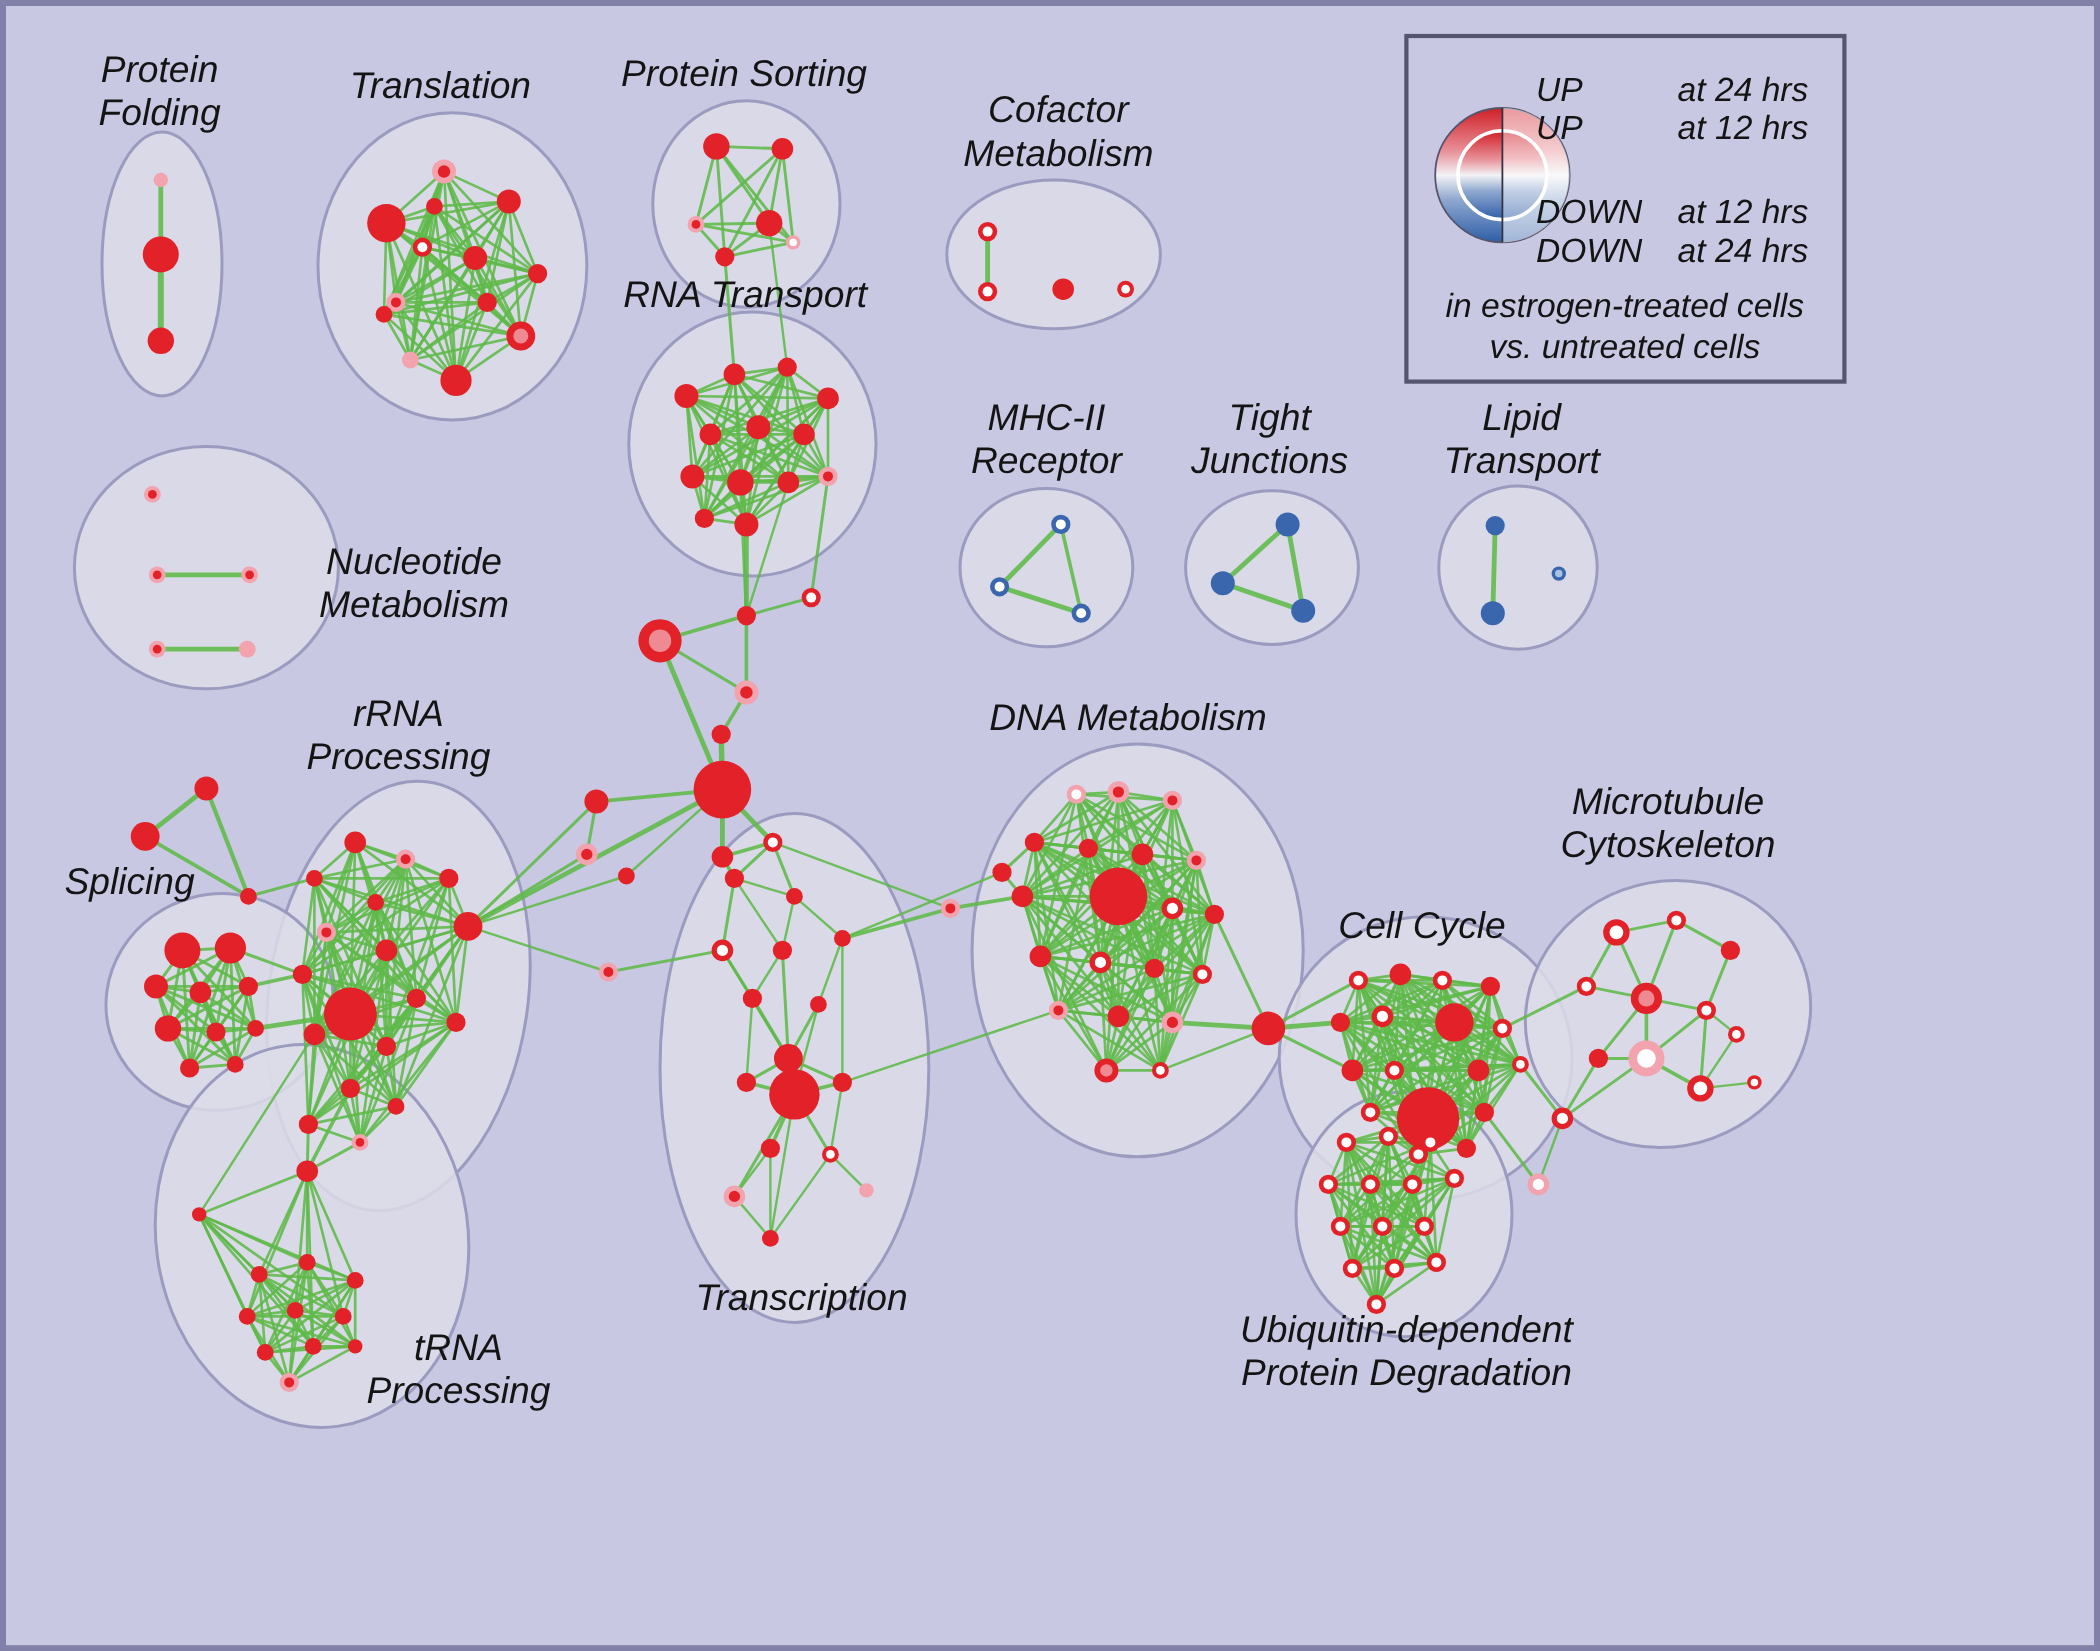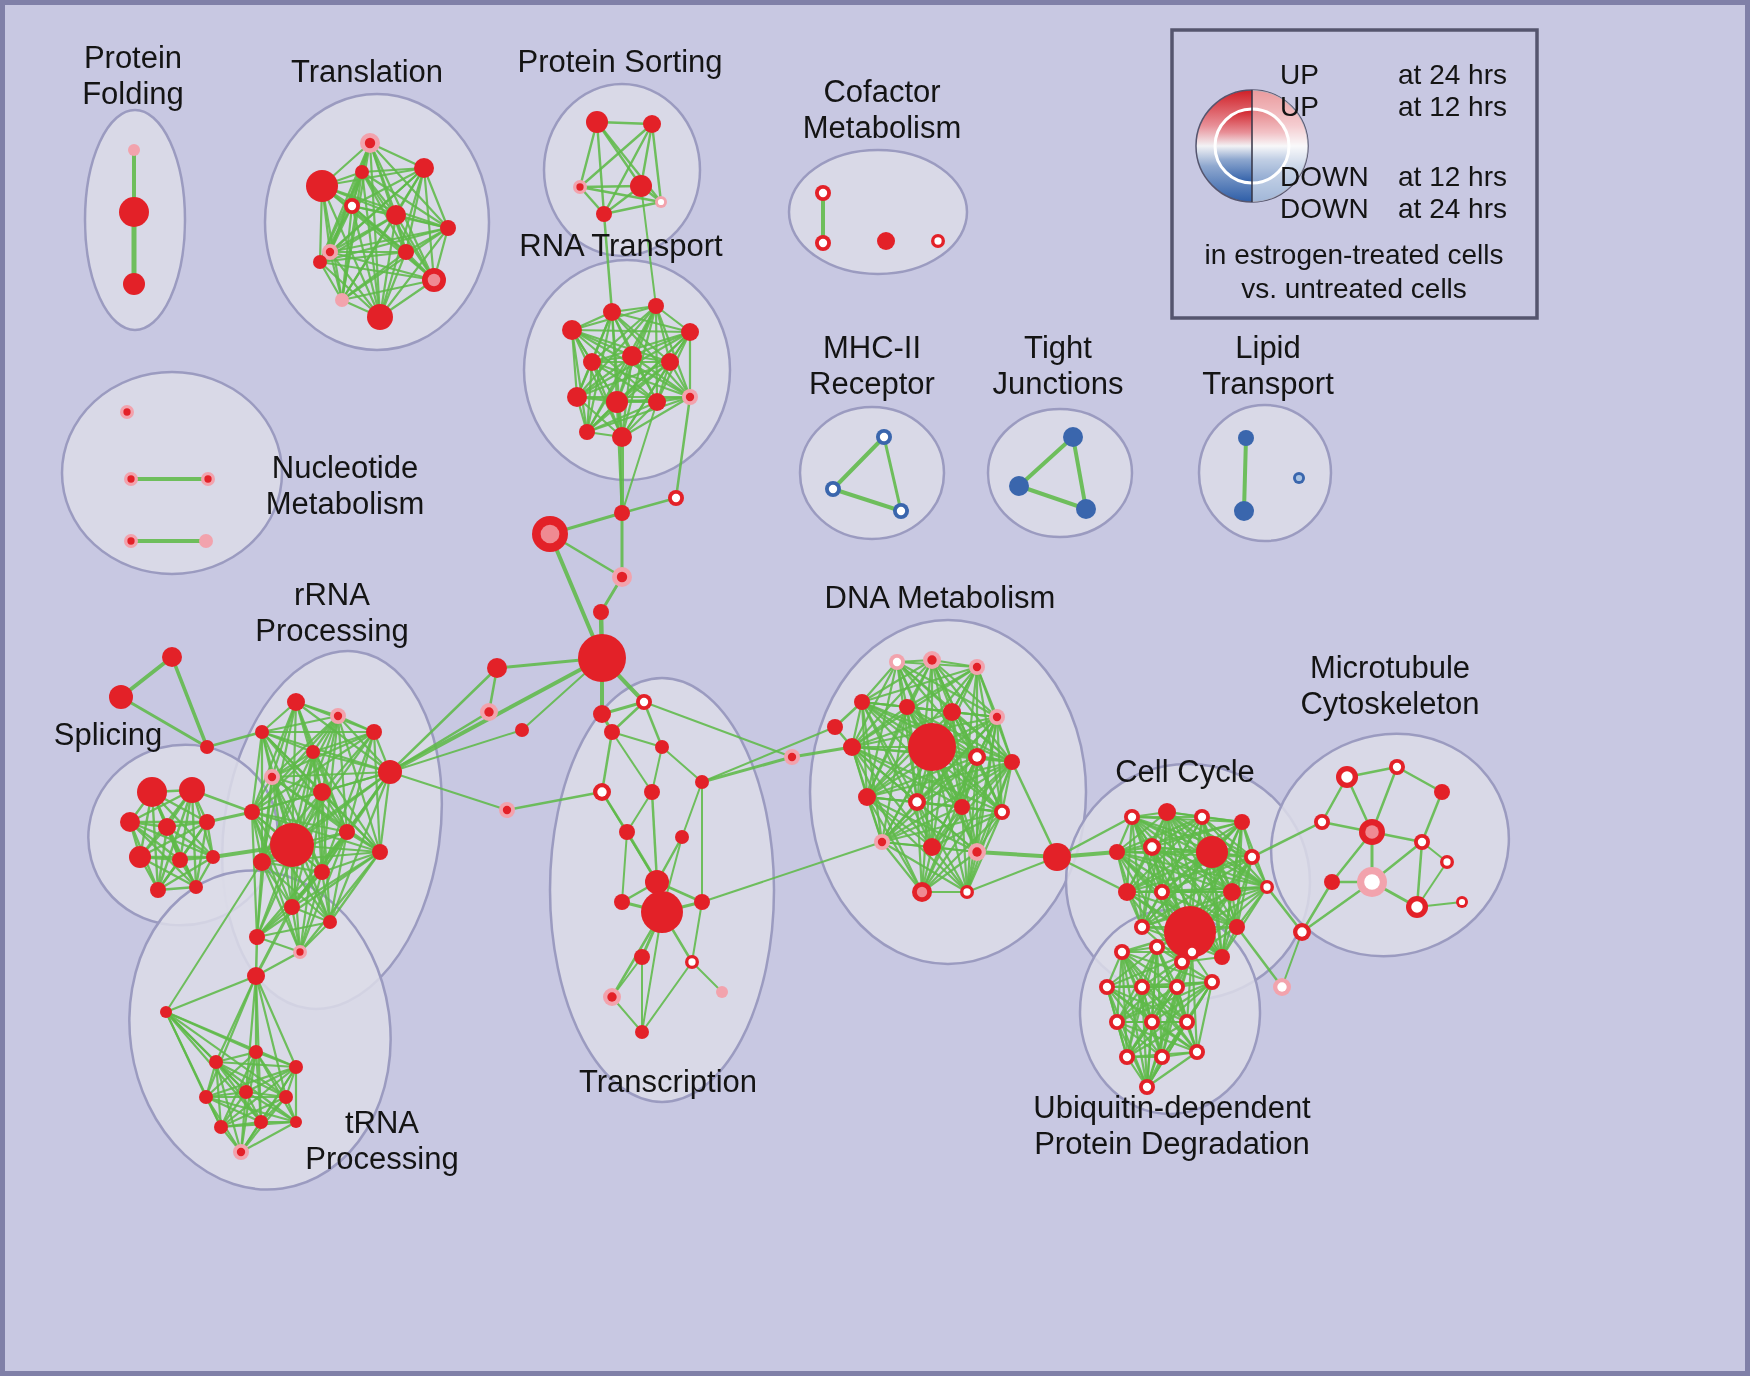--- a/index.html
+++ b/index.html
@@ -1,17 +1,17 @@
 <!DOCTYPE html>
 <html><head>
 <meta charset="utf-8">
 <style>
   html,body{margin:0;padding:0;background:#ffffff;}
   body{font-family:"Liberation Sans","DejaVu Sans",sans-serif;}
-  .figure-wrap{width:1562px;height:1376px;position:relative;}
+  .figure-wrap{width:1562px;height:1376px;position:relative;font-style:italic;}
   svg{display:block;}
   text{font-family:"Liberation Sans","DejaVu Sans",sans-serif;}
 </style>
 </head>
 <body>
 
 <div class="figure-wrap">
   <svg id="net" width="1750" height="1376" viewBox="0 0 1750 1376" xmlns="http://www.w3.org/2000/svg">
       <rect x="2.5" y="2.5" width="1745" height="1371" fill="#c8c8e2" stroke="#8080a8" stroke-width="5"></rect>
       <g>

